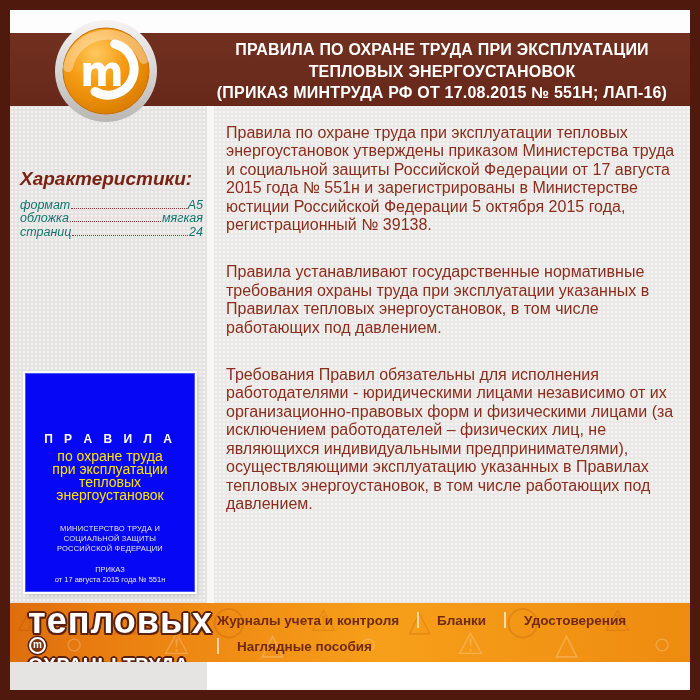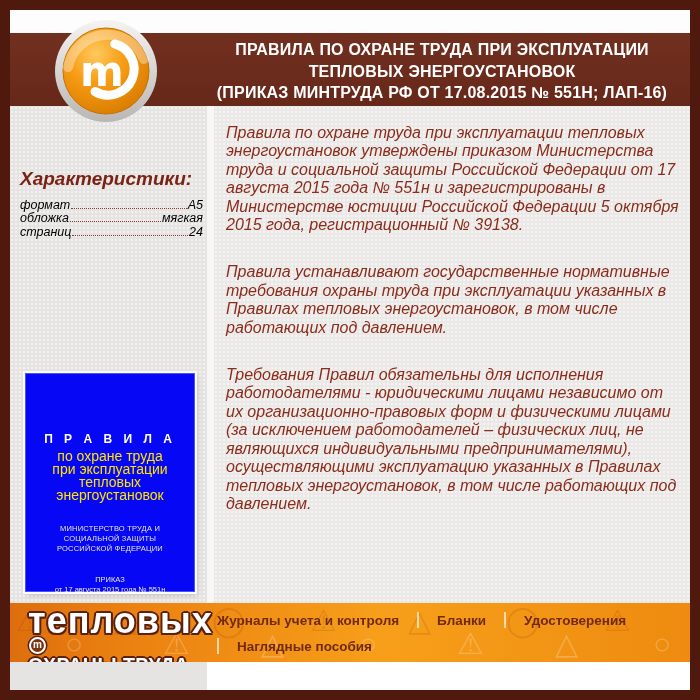--- a/index.html
+++ b/index.html
@@ -24,38 +24,38 @@
     background-size:4px 4px;}
   .col-divider{position:absolute;left:197px;top:96px;width:7px;height:497px;background:#f8f7f6;}
   .main-col{position:absolute;left:204px;top:96px;width:476px;height:497px;
     background:#ebe9e7;
     background-image:radial-gradient(rgba(255,255,255,.5) 1px, transparent 1px);
     background-size:4px 4px;}
 
   .char-title{position:absolute;left:10px;top:158px;width:180px;
     color:#7a2315;font-size:19px;font-weight:bold;font-style:italic;}
   .char-list{position:absolute;left:10px;top:188px;width:183px;
-    color:#000000;font-size:12.5px;font-style:italic;}
+    color:#0f766e;font-size:12.5px;font-style:italic;}
   .char-row{display:flex;align-items:baseline;height:13.4px;}
   .char-leader{flex:1;border-bottom:1.3px dotted #8c3c2d;margin:0 1px 3px 1px;}
 
   
   .book-cover{position:absolute;left:15px;top:363px;width:168px;height:217px;
     background:#0507f5;border:1px solid #4a52ff;outline:2px solid #fcfcfc;
     box-shadow:2px 3px 6px rgba(0,0,0,.2);
     display:flex;flex-direction:column;align-items:center;text-align:center;color:#fff;}
   .bc-title{margin-top:58px;font-size:12px;font-weight:bold;letter-spacing:4px;color:#ffffff;text-align:center;}
   .bc-sub{margin-top:4px;font-size:14px;font-weight:normal;line-height:13px;color:#ffe400;}
   .bc-ministry{margin-top:22px;font-size:7.5px;line-height:10px;color:#e9e6dd;letter-spacing:.2px;width:150px;}
-  .bc-order{margin-top:21px;font-size:7.5px;line-height:10px;color:#e9e6dd;}
+  .bc-order{margin-top:11px;font-size:7.5px;line-height:10px;color:#e9e6dd;}
   .bc-city{margin-top:36px;font-size:7.5px;font-weight:bold;color:#ffffff;}
 
   
   .description{position:absolute;left:216px;top:114px;width:458px;
-    color:#8a2d1c;font-size:16px;font-style:italic;line-height:18.4px;}
+    color:#8a2d1c;font-size:16px;line-height:18.4px;}
   .description p{margin:0 0 29px 0;}
 
   
   .footer-bar{position:absolute;left:0;top:593px;width:680px;height:59px;overflow:hidden;
     background:linear-gradient(90deg,#dd6e0d 0%,#ea7f10 15%,#f79f1a 55%,#ee8b10 100%);}
   .wm{position:absolute;font-size:30px;line-height:30px;pointer-events:none;}
   .wm.dark{color:rgba(140,50,0,.16);}
   .wm.light{color:rgba(255,255,255,.22);}
   .footer-logo{position:absolute;left:18px;top:2px;width:190px;color:#fff;font-weight:bold;cursor:pointer;}
   .outline-txt{text-shadow:-2px 0 #5c220f,2px 0 #5c220f,0 -2px #5c220f,0 2px #5c220f,

